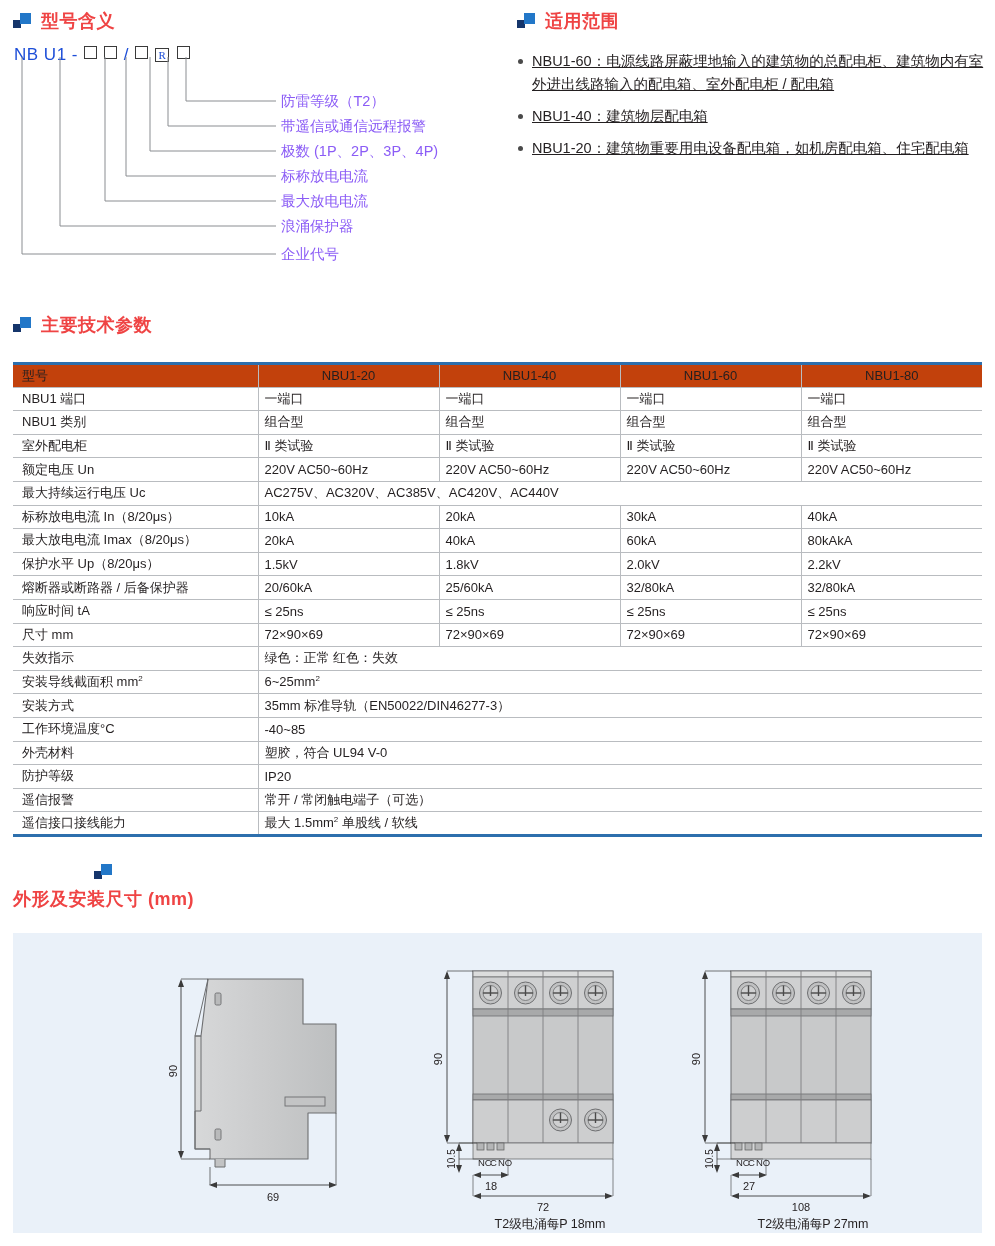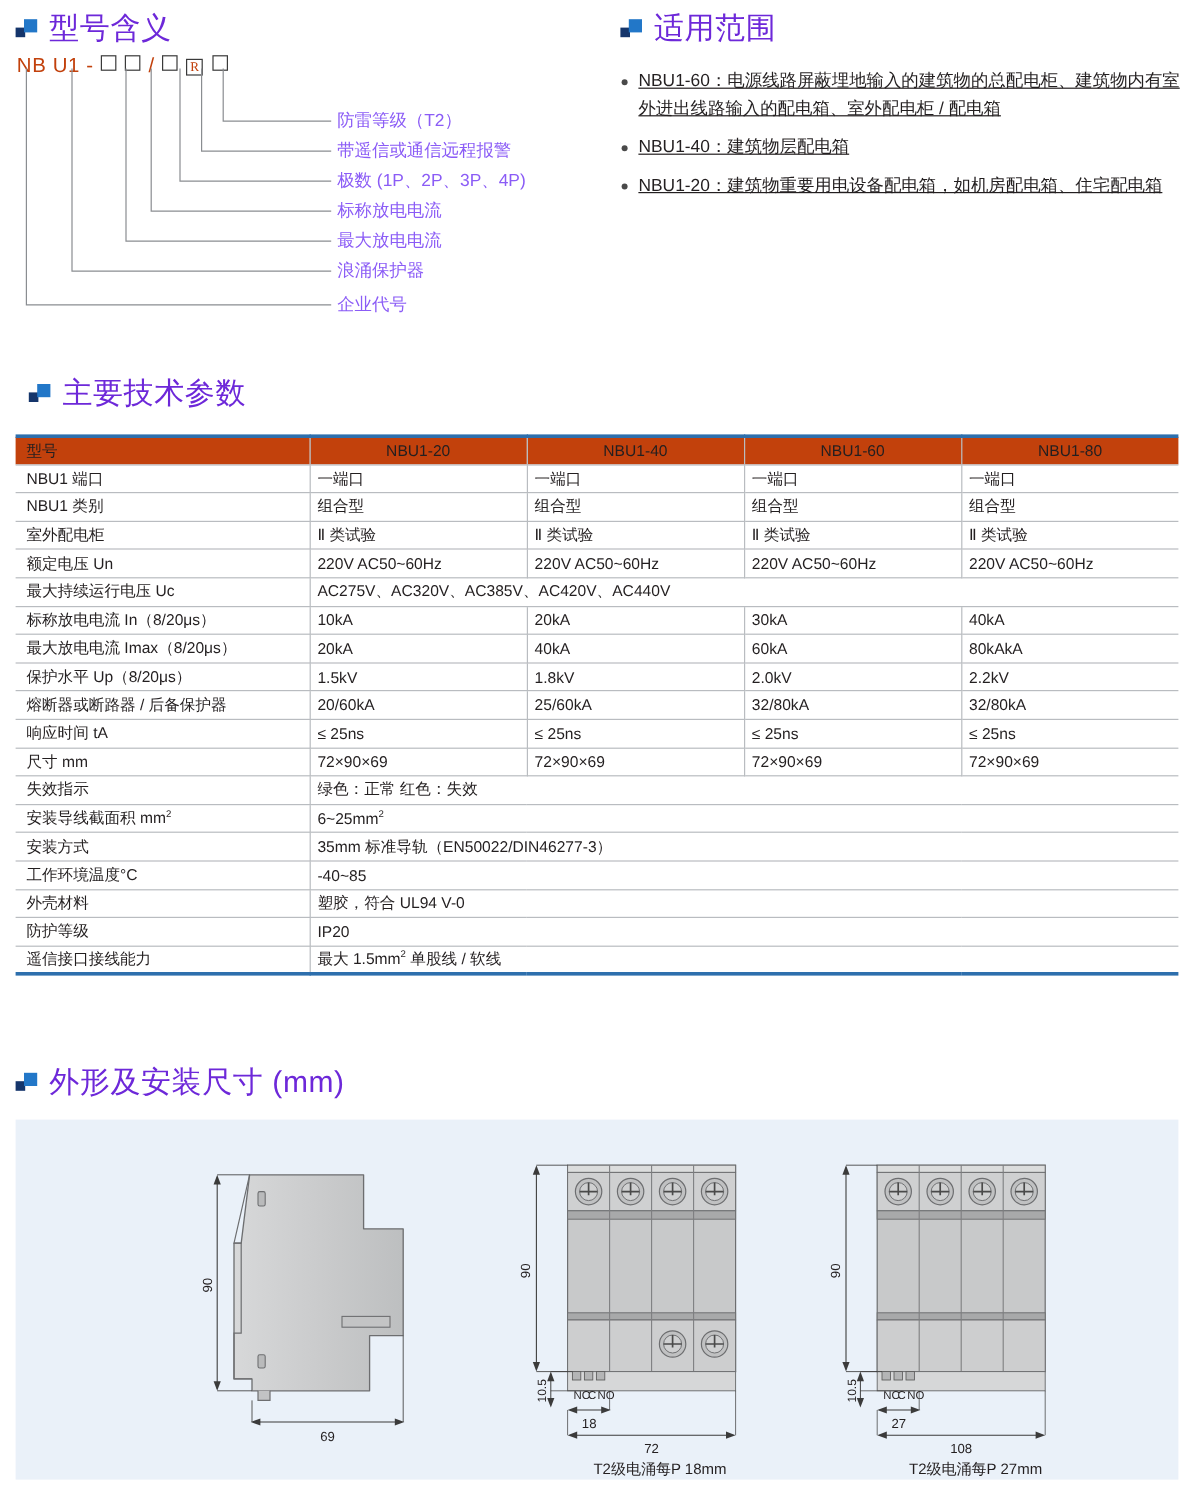--- a/index.html
+++ b/index.html
@@ -34,42 +34,42 @@
     left: 0; top: 7px;
     width: 8px; height: 8px;
     background: #15356b;
   }
   .sec-icon i.sq-big {
     left: 7px; top: 0;
     width: 11px; height: 11px;
     background: #2277c8;
   }
   .sec-title {
-    font-size: 25px;
-    font-weight: normal;
-    color: #6d28d9;
+    font-size: 18px;
+    font-weight: bold;
+    color: #ef4444;
     letter-spacing: .5px;
     line-height: 1;
     white-space: nowrap;
   }
 
   
   #top-area { position: absolute; left: 0; top: 0; width: 995px; height: 300px; }
   #model-block { position: absolute; left: 13px; top: 12px; }
   #scope-block { position: absolute; left: 517px; top: 12px; width: 470px; }
 
   
   .code-row {
     position: absolute;
     left: 1px;
     top: 33px;
     font-size: 17px;
     letter-spacing: .5px;
     white-space: nowrap;
-    color: #c2410c;
+    color: #1d4ed8;
   }
   .code-row .bx {
     display: inline-block;
     width: 13px; height: 13px;
     border: 1.2px solid #3a3a3a;
     vertical-align: 1px;
     margin: 0 1px;
   }
   .code-row .bx-r {
     display: inline-block;
@@ -107,21 +107,21 @@
   .scope-list li::before {
     content: "";
     position: absolute;
     left: 1px; top: 9px;
     width: 5px; height: 5px;
     border-radius: 50%;
     background: #4a4a4a;
   }
 
   
-  #params-head { position: absolute; left: 24px; top: 316px; }
+  #params-head { position: absolute; left: 13px; top: 316px; }
 
   #spec-table {
     position: absolute;
     left: 13px;
     top: 362px;
     width: 969px;
     border-collapse: collapse;
     font-size: 13px;
     table-layout: fixed;
   }
@@ -139,21 +139,21 @@
   #spec-table td:last-child, #spec-table th:last-child { border-right: none; }
   #spec-table td.lbl, #spec-table th.lbl { text-align: left; padding-left: 9px; }
   #spec-table td.val, #spec-table th.val { }
   #spec-table thead th { background: #c2410c; font-size: 13px; }
   #spec-table thead tr { border-top: 3px solid #2d6fad; }
   #spec-table { border-top: 3px solid #2d6fad; border-bottom: 3px solid #2d6fad; }
   #spec-table tbody tr:last-child td { border-bottom: none; }
   sup { font-size: 8px; vertical-align: super; }
 
   
-  #dim-head { position: absolute; left: 13px; top: 890px; }
+  #dim-head { position: absolute; left: 13px; top: 864px; flex-direction: column; }
   #dim-panel {
     position: absolute;
     left: 13px;
     top: 933px;
     width: 969px;
     height: 300px;
     background: #eaf1f9;
   }
   .dwg-caption {
     position: absolute;
@@ -344,20 +344,24 @@
       </tr>
       <tr>
         <td class="lbl">外壳材料</td>
         <td class="val" colspan="4">塑胶，符合 UL94 V-0</td>
       </tr>
       <tr>
         <td class="lbl">防护等级</td>
         <td class="val" colspan="4">IP20</td>
       </tr>
       <tr>
+        <td class="lbl">遥信报警</td>
+        <td class="val" colspan="4">常开 / 常闭触电端子（可选）</td>
+      </tr>
+      <tr>
         <td class="lbl">遥信接口接线能力</td>
         <td class="val" colspan="4">最大 1.5mm<sup>2</sup> 单股线 / 软线</td>
       </tr>
     </tbody>
 </table>
 
 <div id="dim-head" class="sec-head">
   <span class="sec-icon">
     <i class="sq-small"></i>
       <i class="sq-big"></i>

